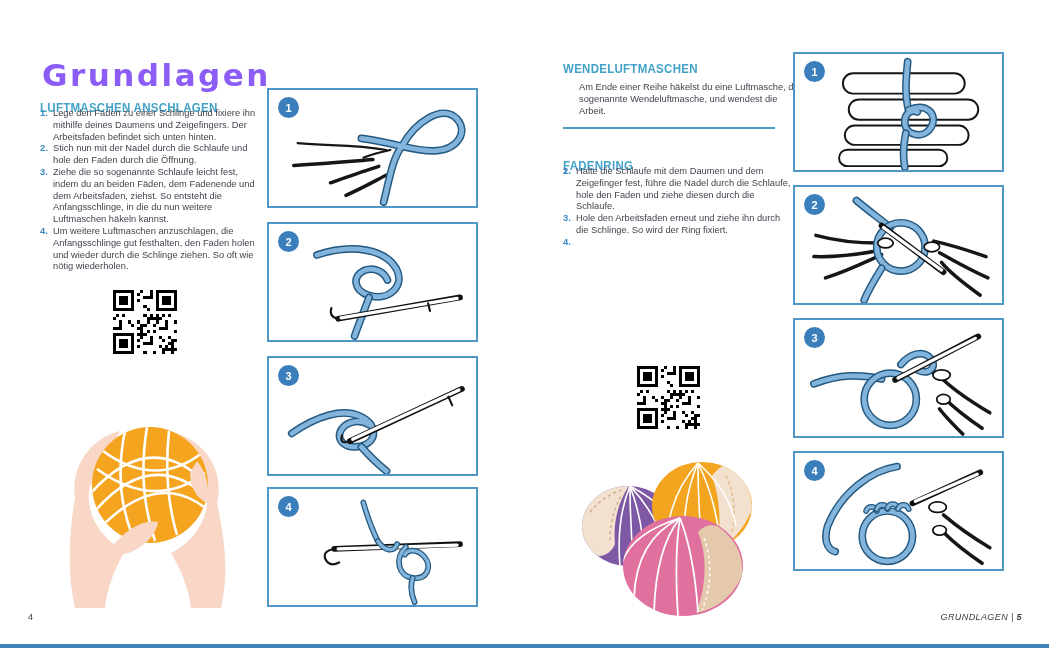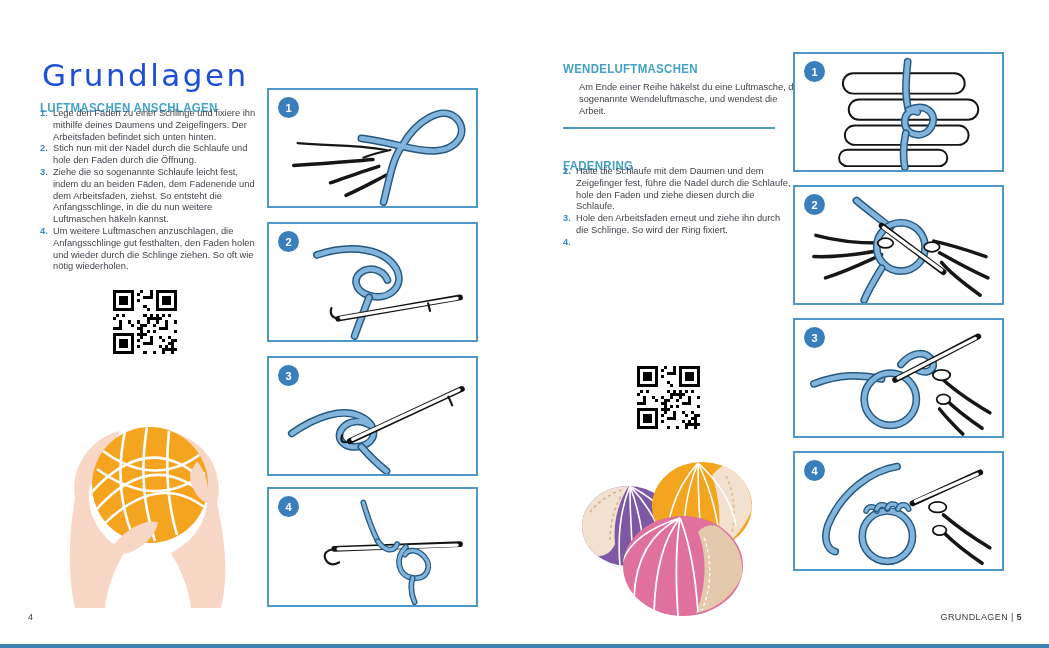--- a/index.html
+++ b/index.html
@@ -3,34 +3,34 @@
 <meta charset="utf-8">
 <style>
   html,body{margin:0;padding:0;}
   body{
     width:1049px;height:648px;position:relative;background:#ffffff;
     font-family:"Liberation Sans", sans-serif;color:#42434e;overflow:hidden;
   }
   .abs{position:absolute;}
   
   .title{
-    left:42px;top:36px;font-size:31px;font-weight:normal;letter-spacing:2.5px;
-    color:#1d4ed8;font-family:"DejaVu Sans", sans-serif;
+    left:42px;top:36px;font-size:31px;font-weight:bold;letter-spacing:2.5px;
+    color:#8b5cf6;font-family:"DejaVu Sans", sans-serif;
   }
   .heading{
     font-size:12.5px;font-weight:bold;color:#42a2c8;letter-spacing:.3px;
     transform:scaleX(.92);transform-origin:left top;white-space:nowrap;
   }
   .body-text{font-size:9.3px;line-height:1.27;}
   ol.steps{list-style:none;margin:0;padding:0;font-size:9.3px;line-height:1.27;}
   ol.steps li{position:relative;padding-left:13px;margin:0;}
   .step-n{position:absolute;left:0;color:#3b87c0;font-weight:bold;}
   .divider{height:2px;background:#4a9cc4;}
   .pagenum{font-size:9px;color:#3a3a42;}
-  .footer-right{font-size:9px;color:#3a3a42;letter-spacing:.4px;text-align:right;}
+  .footer-right{font-size:9px;color:#3a3a42;letter-spacing:.4px;text-align:right;font-style:italic;}
   .footer-right b{font-weight:bold;}
   .bottom-rule{left:0;top:644px;width:1049px;height:4px;background:#3d83b6;}
   
   .stepbox{
     margin:0;width:211px;height:120px;background:#fff;
     border:2px solid #4f97c7;box-sizing:border-box;
   }
   .stepbox .badge{
     position:absolute;left:9px;top:7px;width:21px;height:21px;border-radius:50%;
     background:#3a7fbc;color:#fff;font-size:11px;font-weight:bold;

